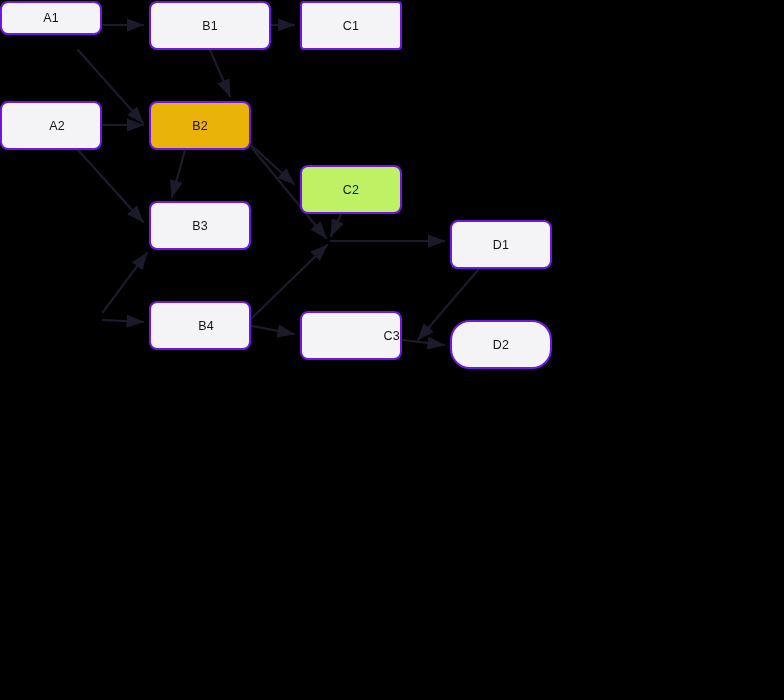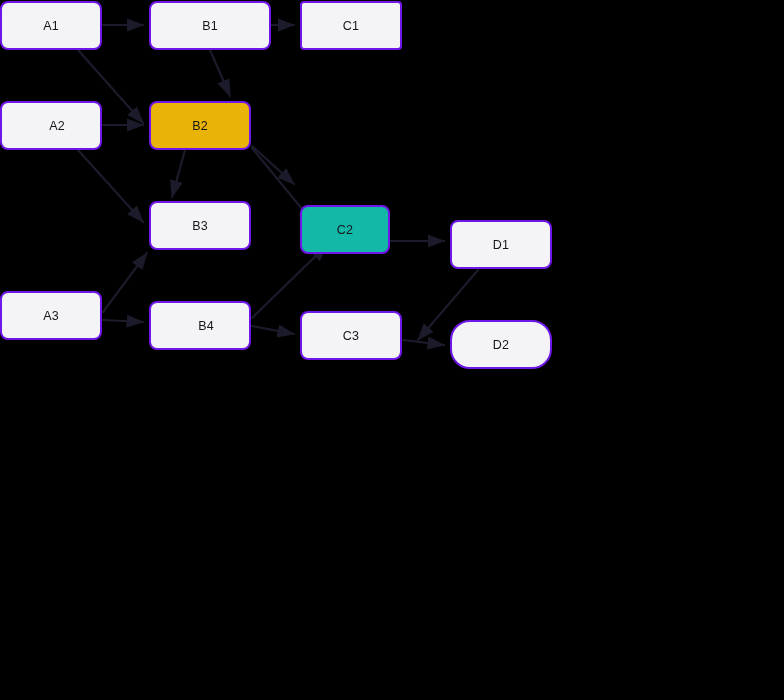--- a/index.html
+++ b/index.html
@@ -70,48 +70,45 @@
         <path d="M 252 148 L 326 238" stroke="#1b1b2b" marker-end="url(#ah)"></path>
         <path d="M 252 326 L 294 334" stroke="#1b1b2b" marker-end="url(#ah)"></path>
         <path d="M 252 318 L 327 245" stroke="#1b1b2b" marker-end="url(#ah)"></path>
         <path d="M 341 214 L 331 236" stroke="#1b1b2b" marker-end="url(#ah)"></path>
         <path d="M 331 241 L 444 241" stroke="#1b1b2b" marker-end="url(#ah)"></path>
         <path d="M 403 340 L 444 345" stroke="#1b1b2b" marker-end="url(#ah)"></path>
         <path d="M 478 270 L 418 340" stroke="#1b1b2b" marker-end="url(#ah)"></path>
       </g>
   </svg>
 
-  <div class="node" style="left: 0px; top: 1px; width: 102px; height: 49px; background: rgb(244, 244, 246); border-color: rgb(111, 22, 232); color: rgb(21, 21, 28); border-radius: 8px;">
+  <div class="node" style="left: 0px; top: 1px; width: 102px; height: 34px; background: rgb(244, 244, 246); border-color: rgb(111, 22, 232); color: rgb(21, 21, 28); border-radius: 8px;">
     <span class="node-label">A1</span>
   </div>
   <div class="node" style="left: 0px; top: 101px; width: 102px; height: 49px; background: rgb(244, 244, 246); border-color: rgb(111, 22, 232); color: rgb(21, 21, 28); border-radius: 8px; padding-left: 12px;">
     <span class="node-label">A2</span>
-  </div>
-  <div class="node" style="left: 0px; top: 291px; width: 102px; height: 49px; background: rgb(244, 244, 246); border-color: rgb(111, 22, 232); color: rgb(21, 21, 28); border-radius: 8px;">
-    <span class="node-label">A3</span>
   </div>
   <div class="node" style="left: 149px; top: 1px; width: 122px; height: 49px; background: rgb(244, 244, 246); border-color: rgb(111, 22, 232); color: rgb(21, 21, 28); border-radius: 8px; align-items: center;">
     <span class="node-label">B1</span>
   </div>
   <div class="node" style="left: 149px; top: 101px; width: 102px; height: 49px; background: #eab308; border-color: rgb(111, 22, 232); color: rgb(21, 21, 28); border-radius: 8px;">
     <span class="node-label">B2</span>
   </div>
   <div class="node" style="left: 149px; top: 201px; width: 102px; height: 49px; background: rgb(244, 244, 246); border-color: rgb(111, 22, 232); color: rgb(21, 21, 28); border-radius: 8px;">
     <span class="node-label">B3</span>
   </div>
   <div class="node" style="left: 149px; top: 301px; width: 102px; height: 49px; background: rgb(244, 244, 246); border-color: rgb(111, 22, 232); color: rgb(21, 21, 28); border-radius: 8px; padding-left: 12px;">
     <span class="node-label">B4</span>
   </div>
   <div class="node" style="left: 300px; top: 1px; width: 102px; height: 49px; background: rgb(244, 244, 246); border-color: rgb(111, 22, 232); color: rgb(21, 21, 28); border-radius: 4px;">
     <span class="node-label">C1</span>
   </div>
-  <div class="node" style="left: 300px; top: 165px; width: 90px; height: 49px; background: #14b8a6; border-color: rgb(111, 22, 232); color: rgb(21, 21, 28); border-radius: 8px; margin-top: 40px;">
+  <div class="node" style="left: 300px; top: 165px; width: 102px; height: 49px; background: #bef264; border-color: rgb(111, 22, 232); color: rgb(21, 21, 28); border-radius: 8px;">
     <span class="node-label">C2</span>
   </div>
-  <div class="node" style="left: 300px; top: 311px; width: 102px; height: 49px; background: rgb(244, 244, 246); border-color: rgb(111, 22, 232); color: rgb(21, 21, 28); border-radius: 8px;">
+  <div class="node" style="left: 300px; top: 311px; width: 102px; height: 49px; background: rgb(244, 244, 246); border-color: rgb(111, 22, 232); color: rgb(21, 21, 28); border-radius: 8px; justify-content: flex-end;">
     <span class="node-label">C3</span>
   </div>
   <div class="node" style="left: 450px; top: 220px; width: 102px; height: 49px; background: rgb(244, 244, 246); border-color: rgb(111, 22, 232); color: rgb(21, 21, 28); border-radius: 8px;">
     <span class="node-label">D1</span>
   </div>
   <div class="node" style="left: 450px; top: 320px; width: 102px; height: 49px; background: rgb(244, 244, 246); border-color: rgb(111, 22, 232); color: rgb(21, 21, 28); border-radius: 20px;">
     <span class="node-label">D2</span>
   </div>
 
 </div>

